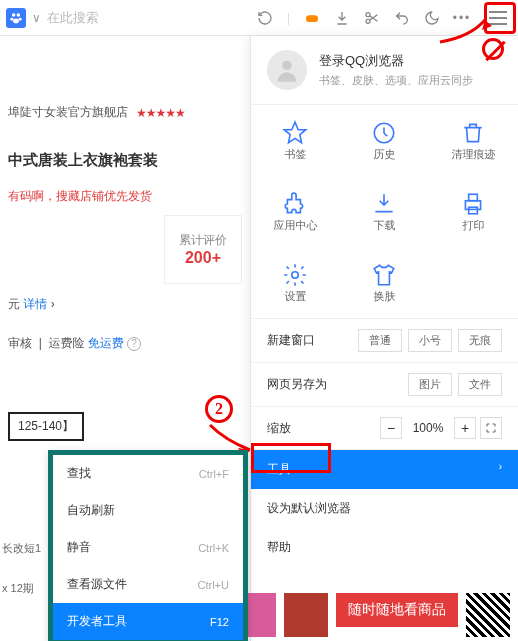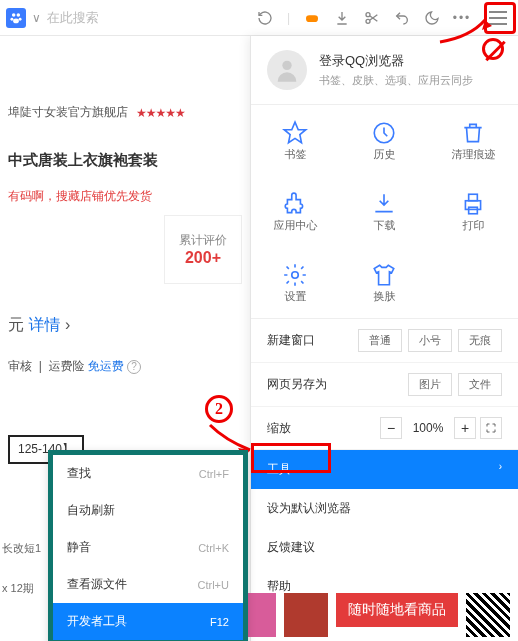--- a/index.html
+++ b/index.html
@@ -14,21 +14,21 @@
 .menu-btn span { display: block; width: 18px; height: 2px; background: #888; }
 
 .page-bg { position: absolute; left: 0; top: 36px; width: 250px; height: 600px; padding: 8px; color: #333; }
 .store-row { margin-top: 60px; font-size: 12px; color: #555; display: flex; align-items: center; gap: 8px; text-align: center; }
 .stars { color: #d9363e; letter-spacing: -1px; }
 .prod-title { margin-top: 30px; font-size: 15px; font-weight: bold; color: #333; }
 .promo-line { margin-top: 18px; font-size: 12px; color: #e23c3c; }
 .metric-box { margin-top: 10px; border: 1px solid #eee; padding: 16px 14px; display: inline-block; text-align: center; }
 .metric-label { color: #888; font-size: 12px; }
 .metric-val { color: #e23c3c; font-size: 16px; font-weight: bold; }
-.detail-link { margin-top: 31px; color: #555; font-size: 16px; }
+.detail-link { margin-top: 12px; color: #555; font-size: 12px; }
 .detail-link a { color: #1a73e8; text-decoration: none; }
 .ship-line { margin-top: 22px; font-size: 12px; color: #555; }
 .freeship { color: #1a73e8; }
 .info-icon { display: inline-block; width: 14px; height: 14px; border: 1px solid #aaa; border-radius: 50%; text-align: center; line-height: 12px; color: #aaa; font-size: 10px; }
 .size-chip { margin-top: 60px; display: inline-block; border: 2px solid #222; padding: 4px 8px; font-size: 12px; }
 .bottom-crumbs { position: absolute; bottom: 80px; left: 2px; font-size: 11px; color: #666; }
 .bottom-crumbs2 { position: absolute; bottom: 40px; left: 2px; font-size: 11px; color: #666; }
 
 .menu-panel { position: absolute; right: 0; top: 36px; width: 268px; background: #fff; border-left: 1px solid #e5e5e5; box-shadow: -2px 0 10px rgba(0,0,0,0.08); height: 605px; }
 .login-row { padding: 14px 16px; display: flex; gap: 12px; align-items: center; border-bottom: 1px solid #eee; }
@@ -278,23 +278,20 @@
         </span>
     </div>
   </div>
 
   <div class="menu-item highlight">
     <span>工具</span>
     <span class="arrow">›</span>
   </div>
   <div class="menu-item">
       <span>设为默认浏览器</span>
-    </div>
-  <div class="menu-item">
-      <span>反馈建议</span>
     </div>
   <div class="menu-item">
       <span>帮助</span>
     </div>
 </div>
 
 <div class="submenu">
   <div class="submenu-item">
     <span>查找</span>
       <span class="kbd">Ctrl+F</span>

